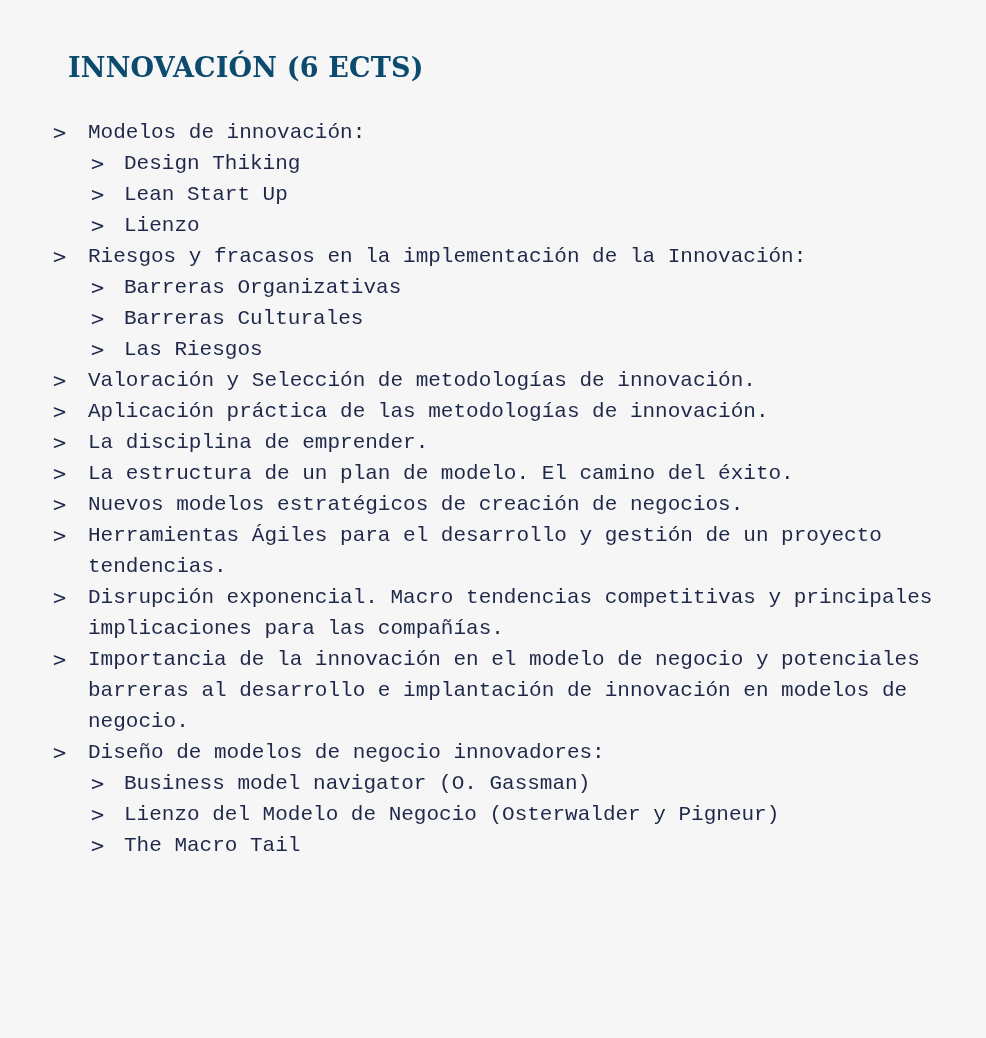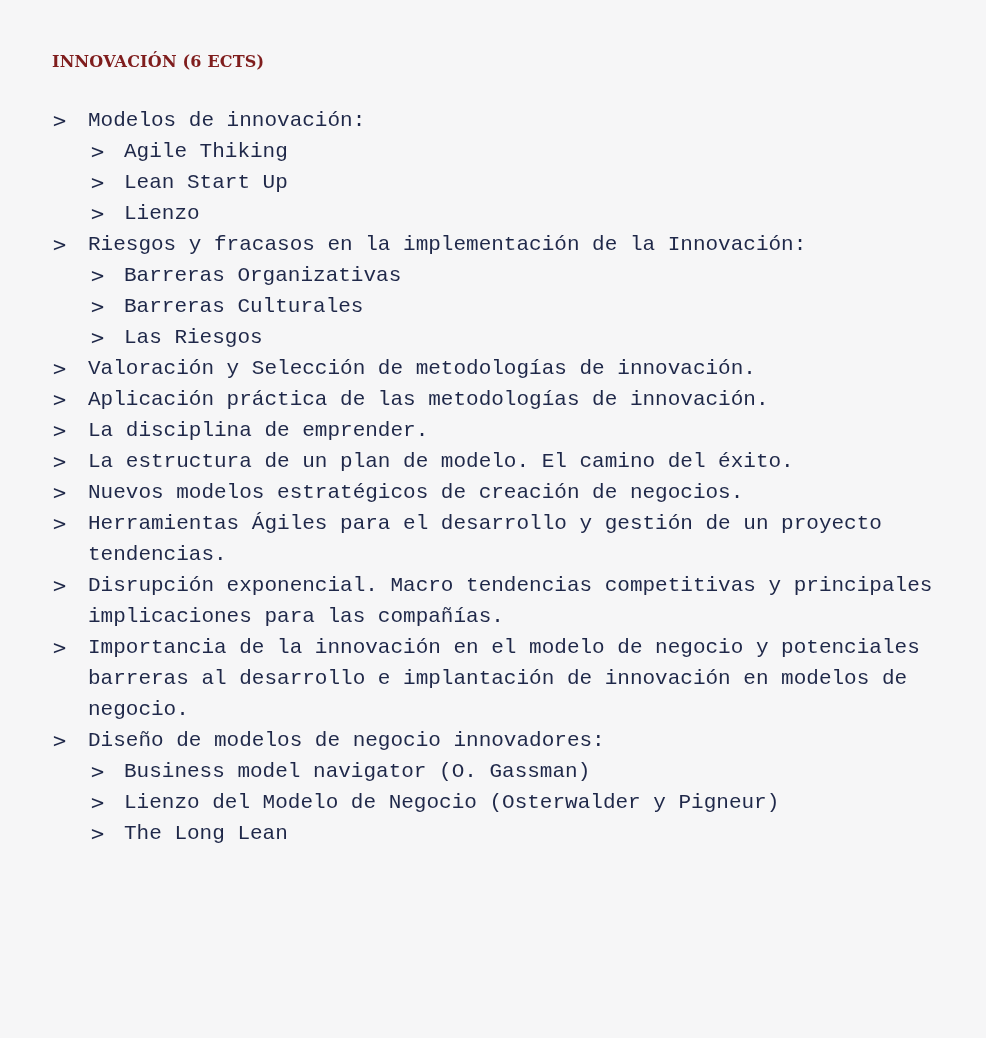--- a/index.html
+++ b/index.html
@@ -14,25 +14,25 @@
     color: #1f2849;
     overflow: hidden;
   }
   .page {
     box-sizing: border-box;
     width: 986px;
     height: 1038px;
     padding: 52px 40px 0 52px;
   }
   .title {
-    margin: 0 0 34px 0;
-    font-size: 16px;
+    margin: 0 0 34px 16px;
+    font-size: 27px;
     font-weight: bold;
     letter-spacing: 0.2px;
-    color: #7f1d1d;
+    color: #0c4a6e;
     font-family: "DejaVu Serif", serif;
   }
   .list {
     font-size: 21px;
     line-height: 31px;
   }
   .row {
     display: flex;
     align-items: flex-start;
   }
@@ -59,21 +59,21 @@
 
 <div class="page">
   <h1 class="title">INNOVACIÓN (6 ECTS)</h1>
   <div class="list">
       <div class="row level-1">
         <span class="marker">&gt;</span>
         <span class="text">Modelos de innovación:</span>
       </div>
       <div class="row level-2">
         <span class="marker">&gt;</span>
-        <span class="text">Agile Thiking</span>
+        <span class="text">Design Thiking</span>
       </div>
       <div class="row level-2">
         <span class="marker">&gt;</span>
         <span class="text">Lean Start Up</span>
       </div>
       <div class="row level-2">
         <span class="marker">&gt;</span>
         <span class="text">Lienzo</span>
       </div>
       <div class="row level-1">
@@ -131,16 +131,16 @@
       <div class="row level-2">
         <span class="marker">&gt;</span>
         <span class="text">Business model navigator (O. Gassman)</span>
       </div>
       <div class="row level-2">
         <span class="marker">&gt;</span>
         <span class="text">Lienzo del Modelo de Negocio (Osterwalder y Pigneur)</span>
       </div>
       <div class="row level-2">
         <span class="marker">&gt;</span>
-        <span class="text">The Long Lean</span>
+        <span class="text">The Macro Tail</span>
       </div>
     </div>
 </div>
 
 </body></html>

